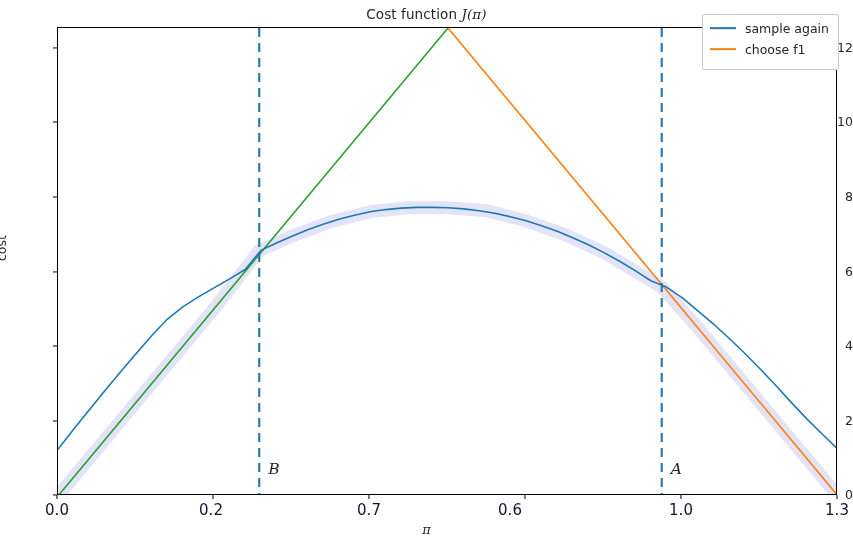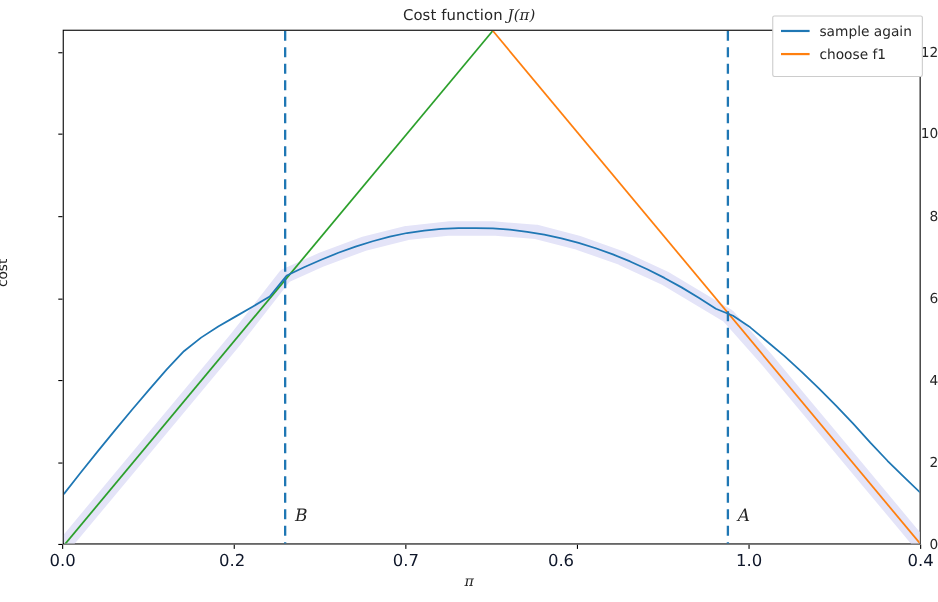--- a/index.html
+++ b/index.html
@@ -194,21 +194,21 @@
   <div class="xtick-mark" style="left:369px"></div>
   <div class="xtick-mark" style="left:525px"></div>
   <div class="xtick-mark" style="left:681px"></div>
   <div class="xtick-mark" style="left:837px"></div>
 
   <div class="xtick-label" style="left:57px">0.0</div>
   <div class="xtick-label" style="left:211px">0.2</div>
   <div class="xtick-label" style="left:369px">0.7</div>
   <div class="xtick-label" style="left:510px">0.6</div>
   <div class="xtick-label" style="left:681px">1.0</div>
-  <div class="xtick-label" style="left:837px">0.4</div>
+  <div class="xtick-label" style="left:837px">1.3</div>
 
   <div id="xlabel"><span class="mathpi">π</span></div>
 
   <div id="plot-area">
     <svg id="plot-svg" viewBox="0 0 780 468" preserveAspectRatio="none">
 
       <polyline id="band-path" fill="none" stroke="#e4e4f8" stroke-width="13" stroke-linejoin="round" stroke-linecap="round" points="0.00,468.00 39.00,421.20 78.00,374.40 117.00,327.60 156.00,280.80 201.24,222.77 234.00,208.17 273.00,193.56 312.00,183.83 351.00,179.71 390.00,179.71 429.00,182.71 468.00,192.82 507.00,206.67 546.00,224.64 603.72,259.08 639.60,299.52 670.80,336.96 702.00,374.40 733.20,411.84 764.40,449.28 780.00,468.00"></polyline>
 
       <polyline id="green-path" fill="none" stroke="#2ca02c" stroke-width="1.6" stroke-linejoin="round" points="0.00,468.00 390.00,0.00"></polyline>
 

